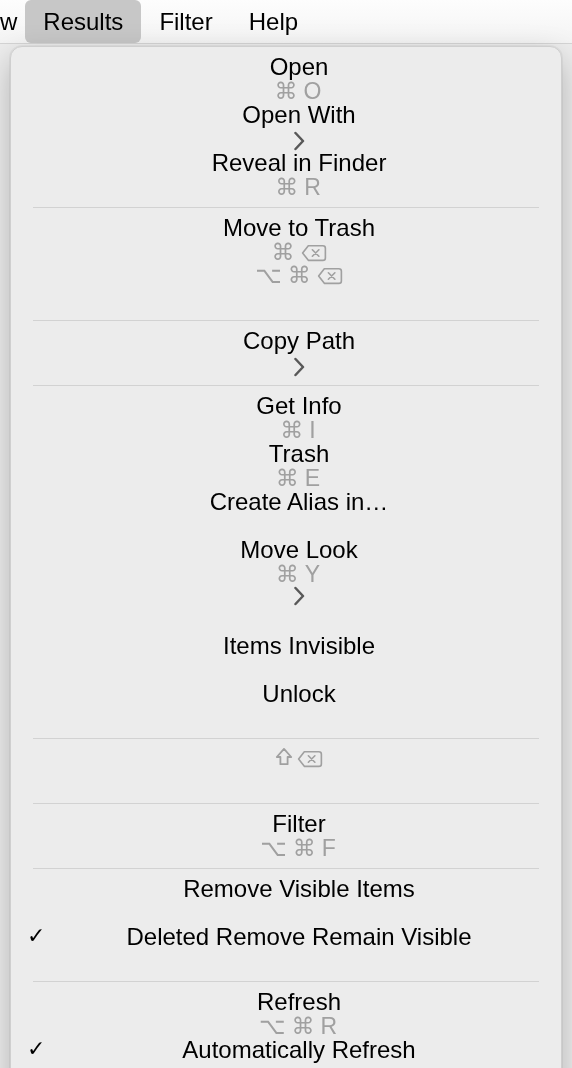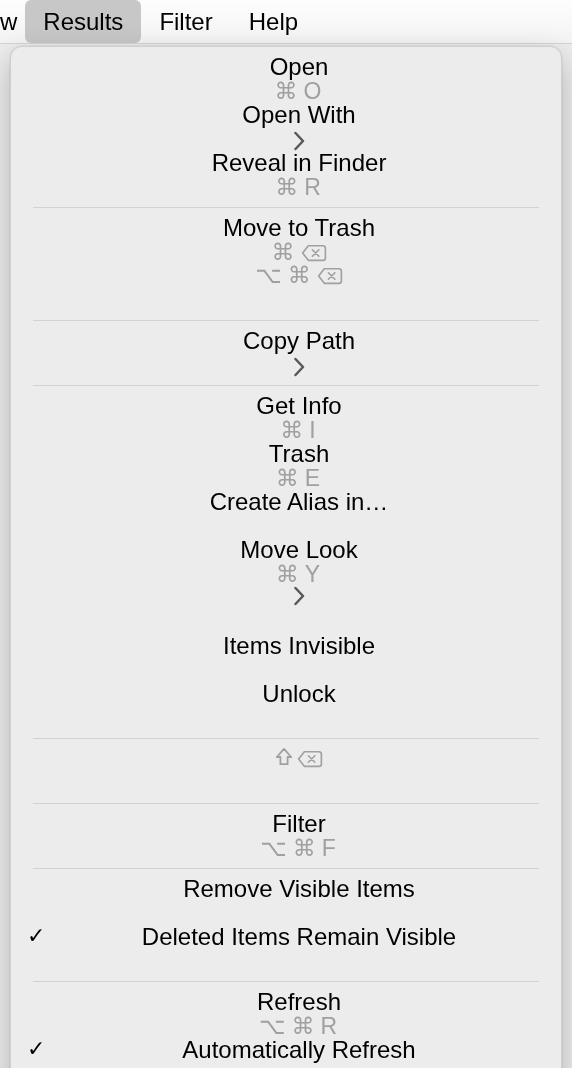--- a/index.html
+++ b/index.html
@@ -259,21 +259,21 @@
           <span class="cmd-glyph sc-glyph">⌘</span>
           <span class="sc-glyph">F</span>
         </span>
       </div>
       <div class="sep"></div>
       <div class="menu-row">
         <span class="menu-label">Remove Visible Items</span>
       </div>
       <div class="menu-row">
         <span class="menu-check">✓</span>
-        <span class="menu-label">Deleted Items Remain Visible</span>
+        <span class="menu-label">Deleted Remove Remain Visible</span>
       </div>
       <div class="sep"></div>
       <div class="menu-row">
         <span class="menu-label">Refresh</span>
         <span class="menu-shortcut" style="color: rgb(160, 160, 160);">
           <span class="opt-glyph sc-glyph">⌥</span>
           <span class="cmd-glyph sc-glyph">⌘</span>
           <span class="sc-glyph">R</span>
         </span>
       </div>

